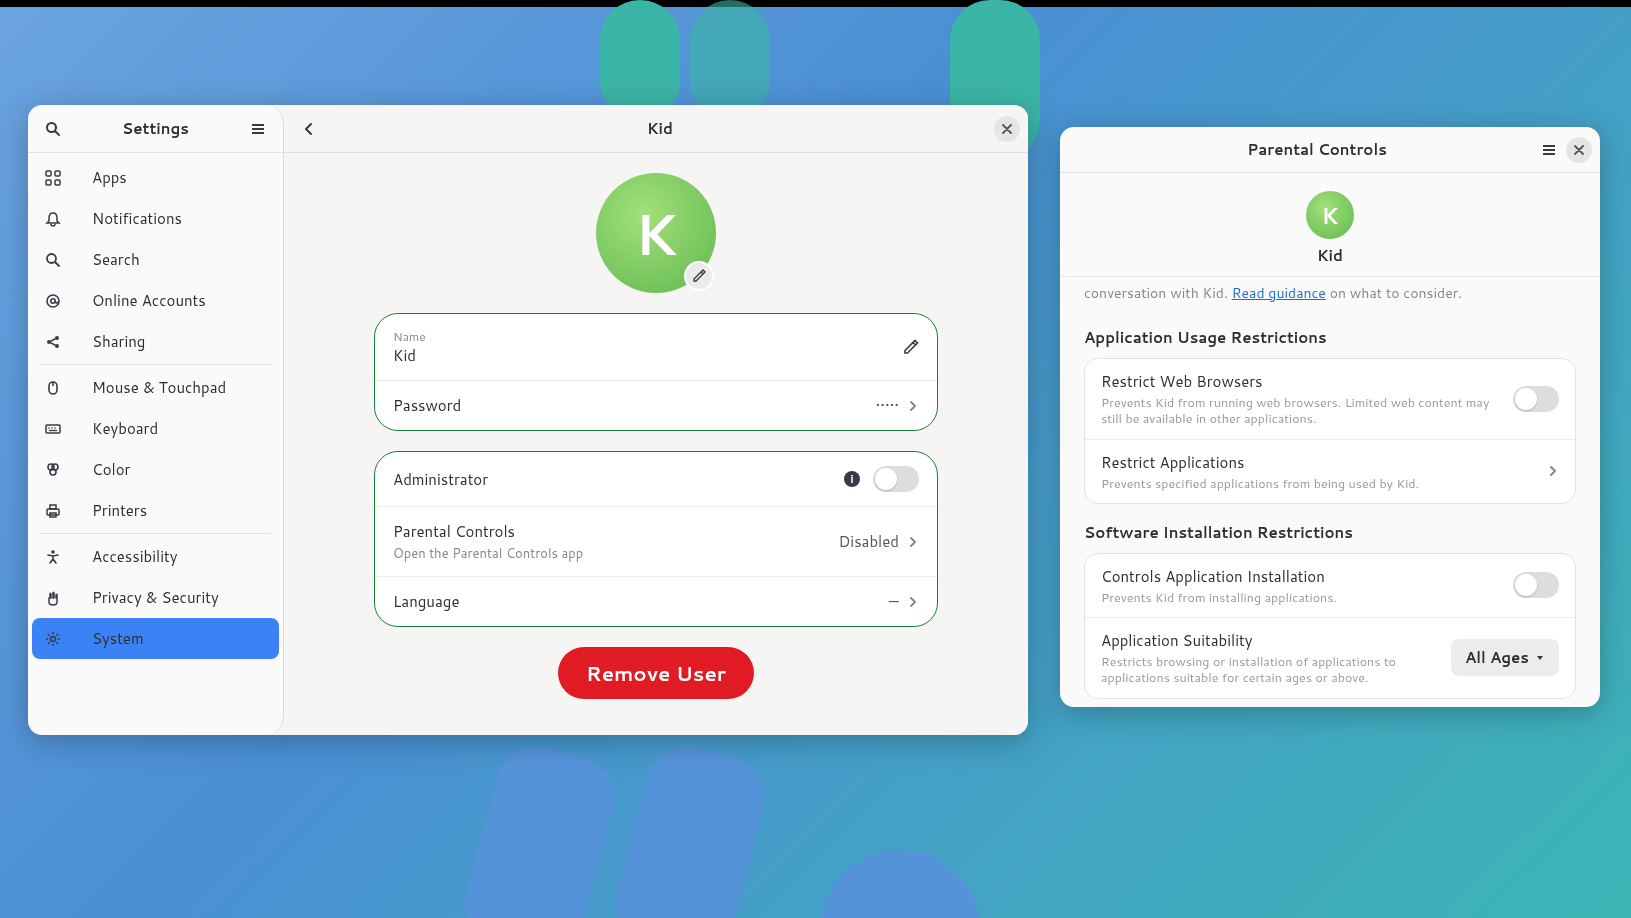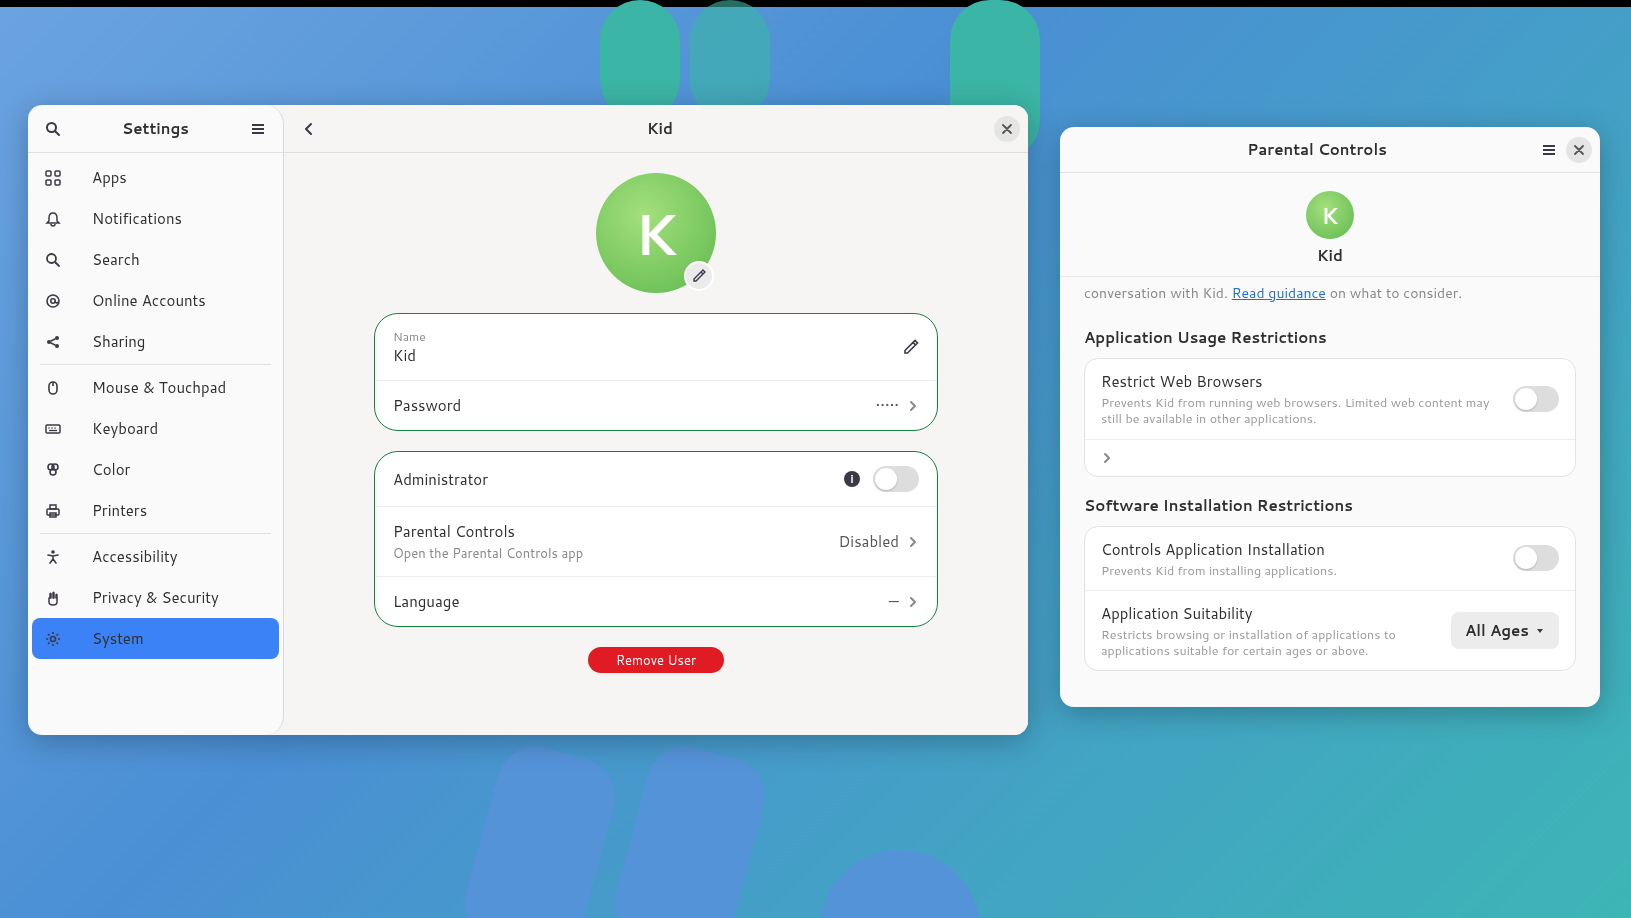--- a/index.html
+++ b/index.html
@@ -74,21 +74,21 @@
 .row { display: flex; align-items: center; padding: 14px 18px; border-bottom: 1px solid #ececec; cursor: pointer; }
 .row:last-child { border-bottom: none; }
 .row-label { flex: 1; color: #2e2e2e; font-size: 15px; }
 .row-sublabel { font-size: 13px; color: #888; margin-top: 2px; }
 .row-mini-label { font-size: 12px; color: #888; margin-bottom: 0; }
 .row-value { color: #555; font-size: 15px; margin-right: 8px; }
 .chevron { color: #888; }
 .toggle { width: 46px; height: 26px; background: #ddd; border-radius: 13px; position: relative; cursor: pointer; }
 .toggle::after { content: ""; position: absolute; width: 22px; height: 22px; background: #fff; border-radius: 50%; top: 2px; left: 2px; box-shadow: 0 1px 2px rgba(0,0,0,0.2); }
 
-.remove-btn { background: #e01b24; color: #fff; border: none; border-radius: 26px; padding: 4px 28px; font-size: 13px; font-weight: 400; cursor: pointer; }
+.remove-btn { background: #e01b24; color: #fff; border: none; border-radius: 26px; padding: 12px 28px; font-size: 20px; font-weight: 700; cursor: pointer; }
 
 
 .pc-window {
   position: absolute;
   left: 1060px; top: 127px;
   width: 540px; height: 580px;
   background: #fafafa;
   border-radius: 14px;
   box-shadow: 0 6px 30px rgba(0,0,0,0.25);
   display: flex; flex-direction: column;
@@ -384,20 +384,24 @@
     <div class="pc-section-title">Application Usage Restrictions</div>
     <div class="pc-card">
       <div class="pc-row">
         <div class="pc-row-text">
           <div class="pc-row-title">Restrict Web Browsers</div>
           <div class="pc-row-desc">Prevents Kid from running web browsers. Limited web content may still be available in other applications.</div>
         </div>
         <div class="toggle"></div>
       </div>
       <div class="pc-row" style="cursor:pointer">
+        <div class="pc-row-text">
+          <div class="pc-row-title">Restrict Applications</div>
+          <div class="pc-row-desc">Prevents specified applications from being used by Kid.</div>
+        </div>
         <span class="chevron">
             <svg width="12" height="12" viewBox="0 0 12 12">
               <path d="M4 2 L8 6 L4 10" fill="none" stroke="#888" stroke-width="2" stroke-linecap="round" stroke-linejoin="round"></path>
             </svg>
           </span>
       </div>
     </div>
 
     <div class="pc-section-title">Software Installation Restrictions</div>
     <div class="pc-card">

